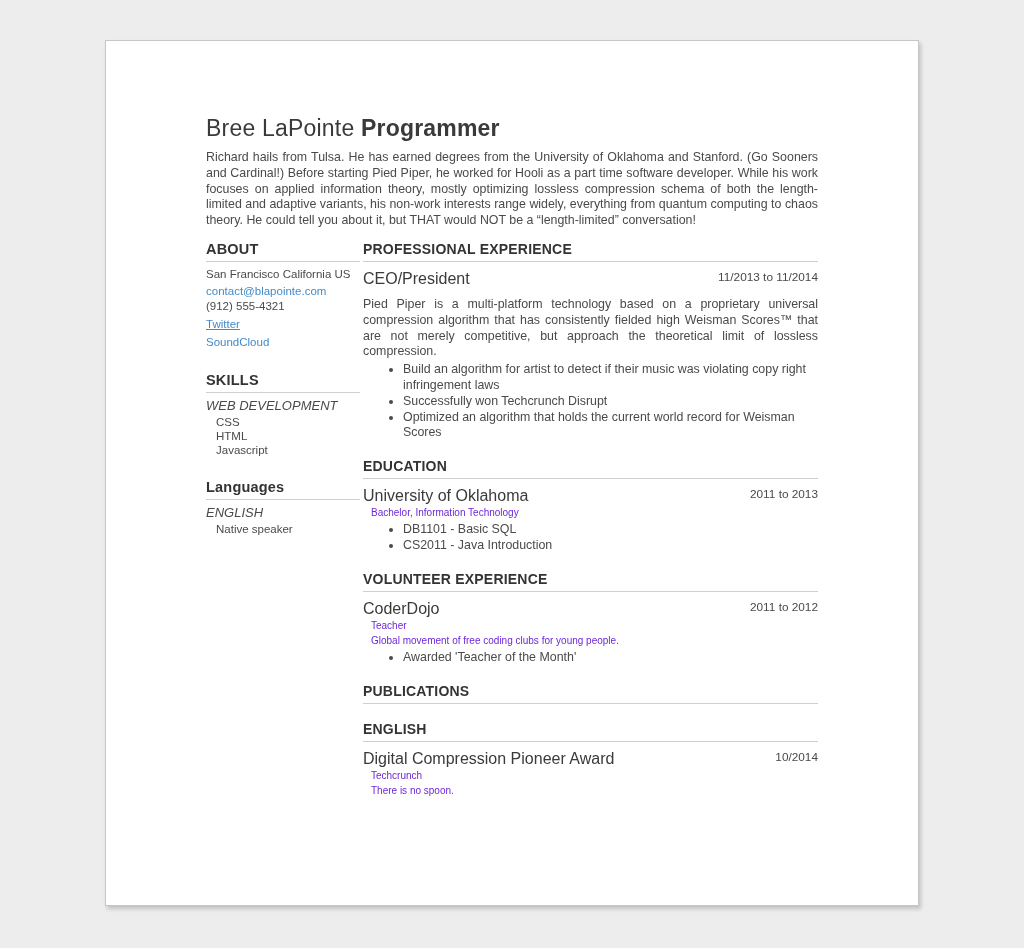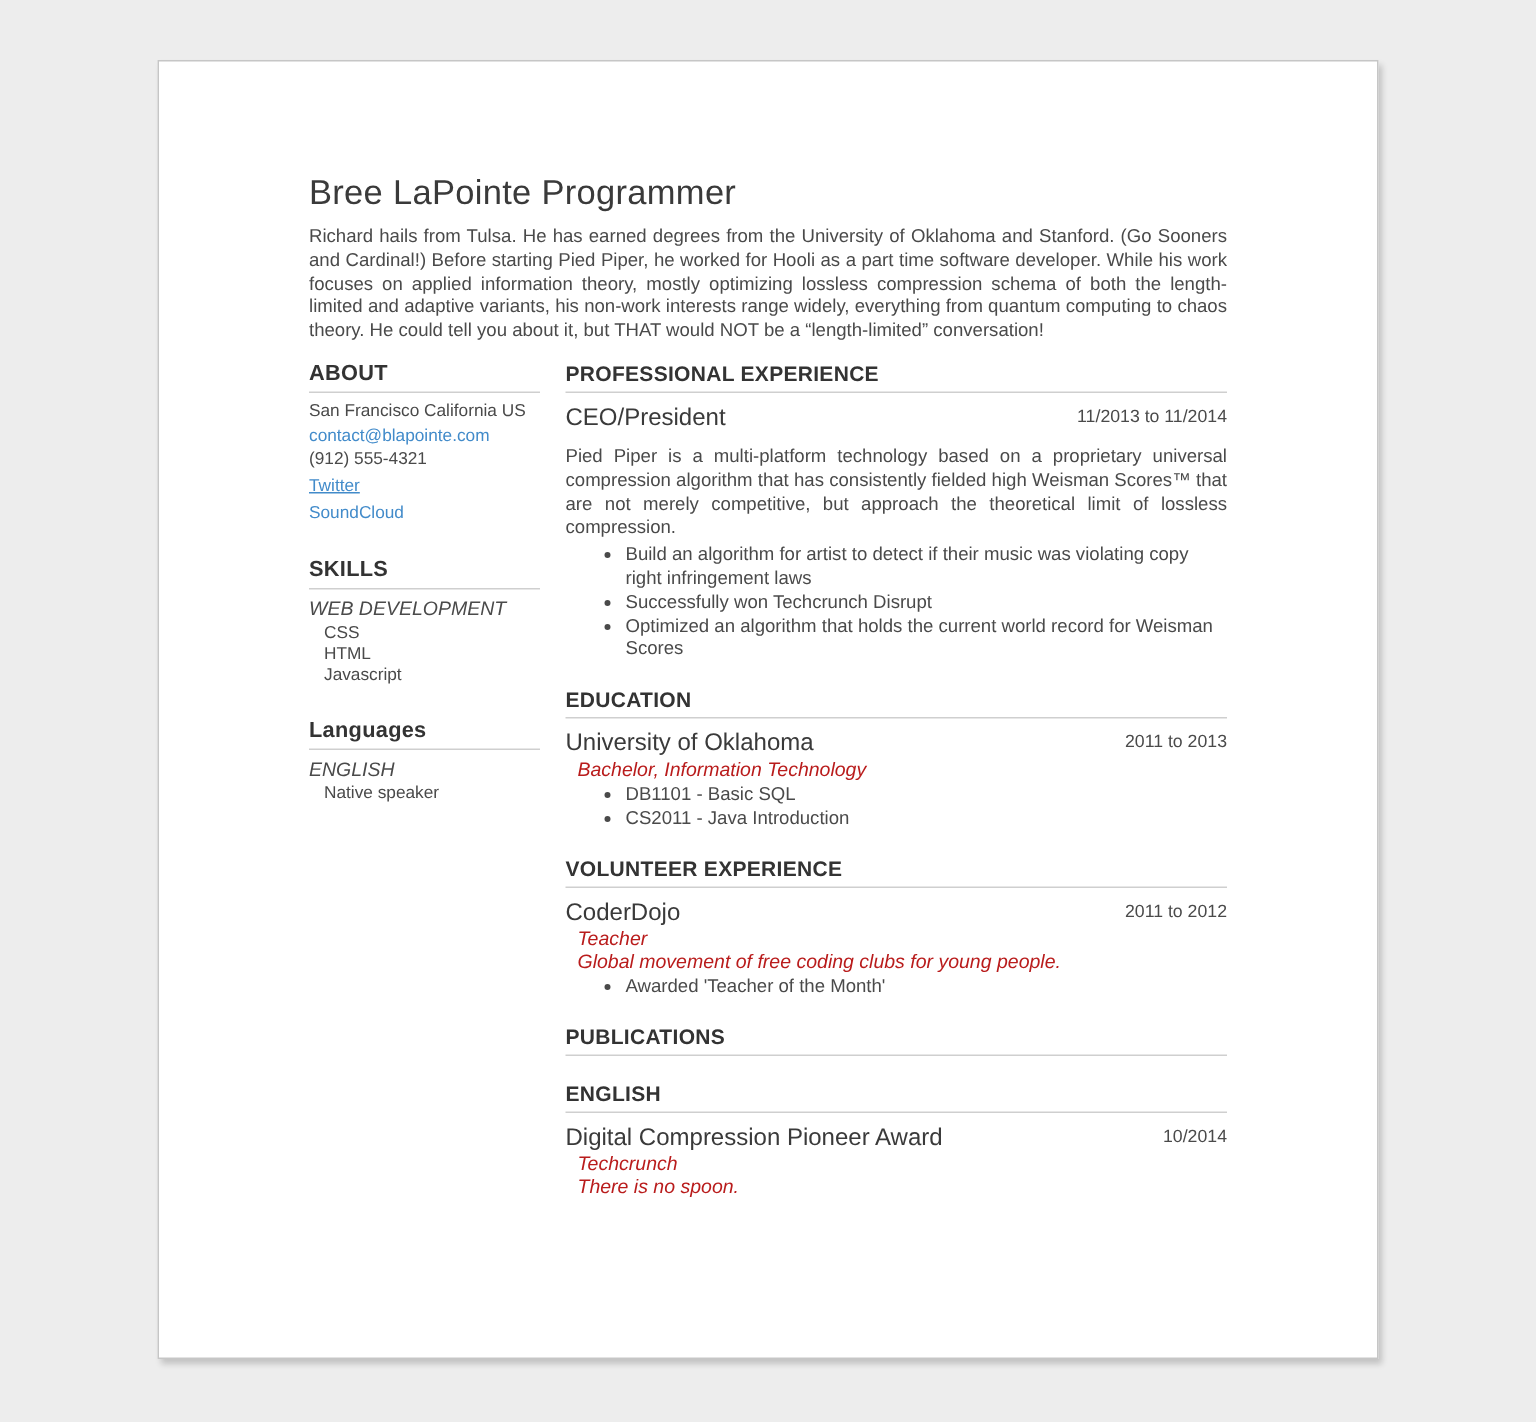--- a/index.html
+++ b/index.html
@@ -30,30 +30,30 @@
     padding: 74px 100px 0 100px;
   }
   
   h1.name-line {
     font-size: 23px;
     font-weight: 400;
     color: #3a3a3a;
     margin: 0 0 8px 0;
     letter-spacing: 0.2px;
   }
-  h1.name-line .role { font-weight: 400; }
+  h1.name-line .role { font-weight: 700; }
   p.summary {
     font-size: 12.4px;
     line-height: 15.8px;
     text-align: justify;
     color: #4a4a4a;
     margin: 0 0 12px 0;
   }
   
-  .columns { display: flex; gap: 17px; }
+  .columns { display: flex; gap: 3px; }
   .sidebar { width: 154px; flex: none; }
   .main { flex: 1; min-width: 0; }
 
   
   .sidebar h2, .main h2 {
     font-size: 14.5px;
     font-weight: 700;
     color: #333333;
     margin: 0 0 5px 0;
     padding-bottom: 4px;
@@ -119,24 +119,23 @@
   ul.bullets {
     margin: 2px 0 4px 0;
     padding-left: 40px;
     color: #4a4a4a;
   }
   ul.bullets li {
     font-size: 12.4px;
     line-height: 15.8px;
   }
   .italic-line {
-    font-style: italic;
-    font-size: 13px;
+    font-size: 10px;
     line-height: 15px;
-    color: #b91c1c;
+    color: #6d28d9;
     margin-left: 8px;
   }
   .italic-line.spaced { margin-top: 13px; }
 </style>
 </head>
 <body>
 
 <div class="viewport">
   <div class="page">
     <div class="content">

